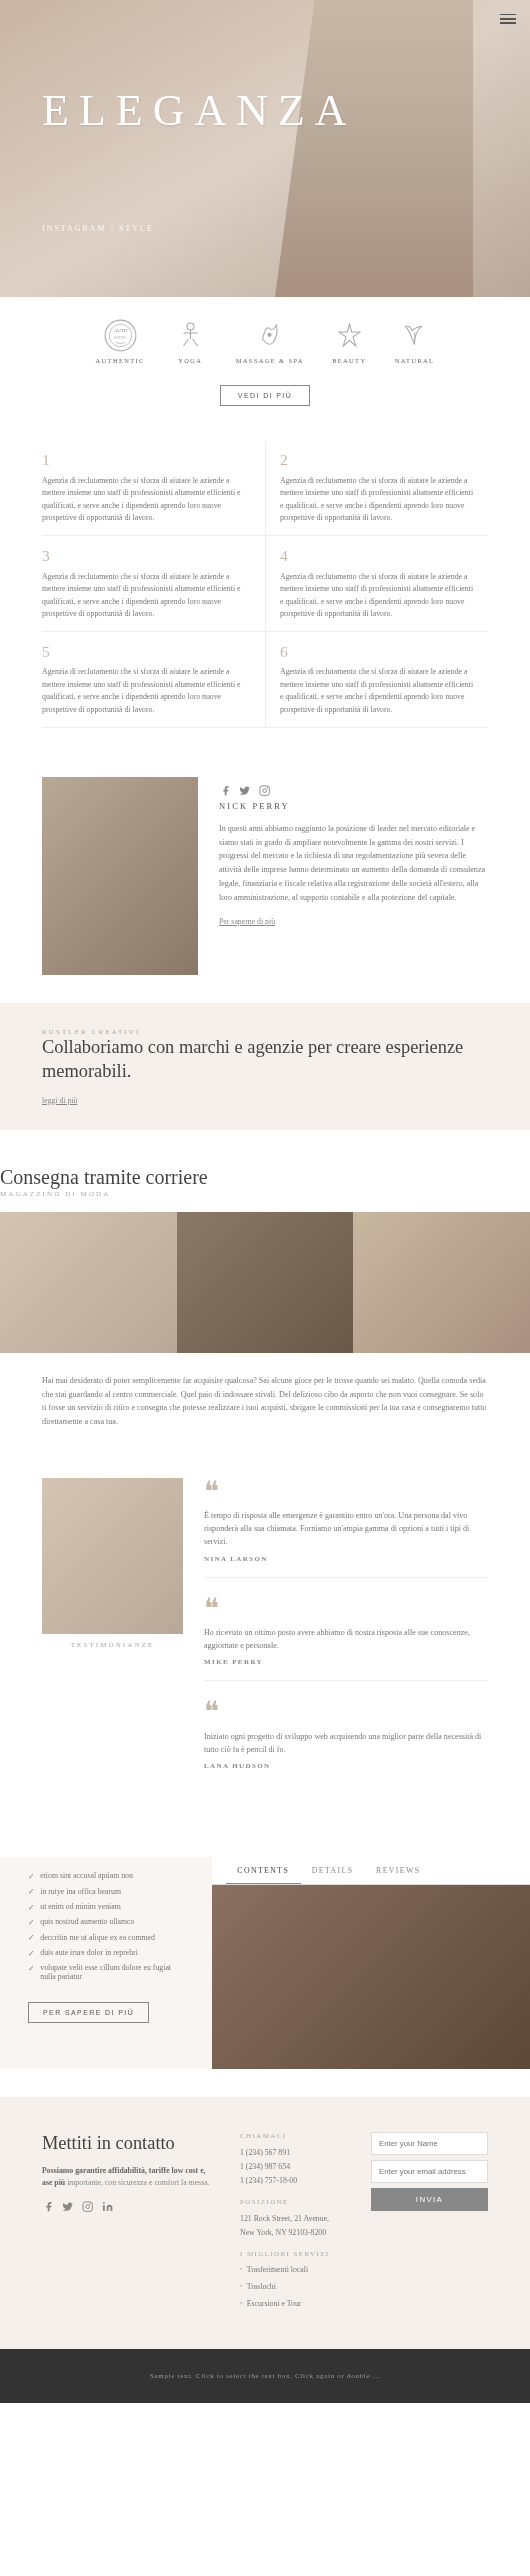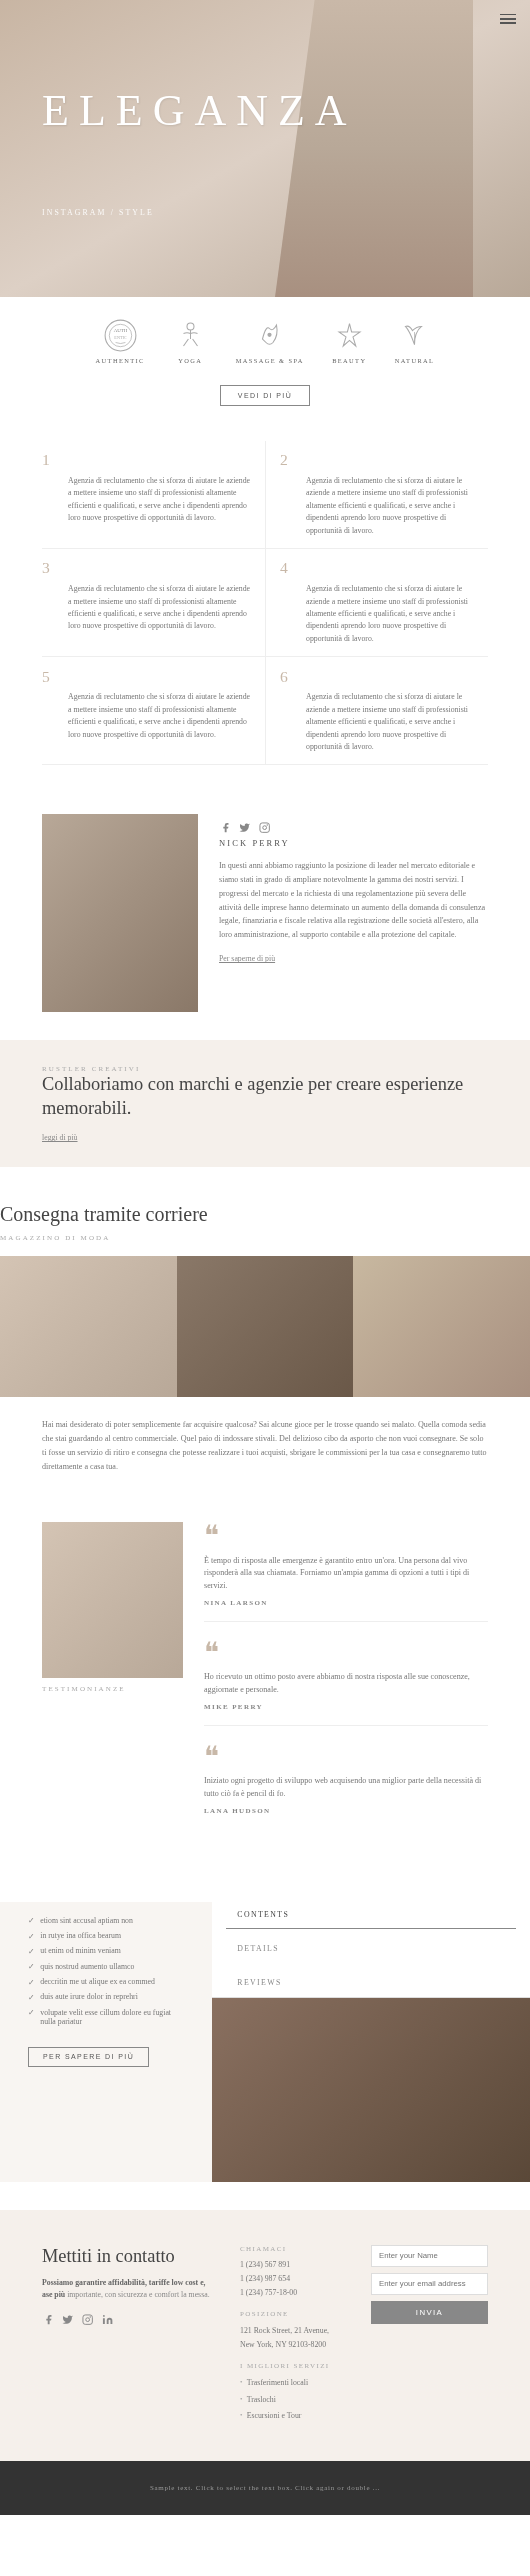--- a/index.html
+++ b/index.html
@@ -44,21 +44,21 @@
       font-size: 44px;
       font-weight: 300;
       letter-spacing: 10px;
       color: #fff;
       text-shadow: 0.7px 0.7px 2.1px rgba(0,0,0,0.1);
       z-index: 2;
     }
     .hero-subtitle {
       position: absolute;
       left: 42px;
-      bottom: 80px;
+      bottom: 64px;
       font-size: 7.8px;
       color: rgba(255,255,255,0.9);
       letter-spacing: 2.1px;
       text-transform: uppercase;
       z-index: 2;
     }
     .hero-nav {
       position: absolute;
       top: 14px;
       right: 14px;
@@ -143,21 +143,20 @@
       font-size: 15.6px;
       color: #c8b8a8;
       font-family: Georgia, serif;
       margin-bottom: 5.7px;
       display: block;
     }
     .feature-text {
       font-size: 7.8px;
       color: #777;
       line-height: 1.6;
-      margin-left: 26px;
     }
 
     
     .about {
       display: flex;
       padding: 28px 42px;
       gap: 21px;
       background: #fff;
     }
     .about-img {
@@ -252,21 +251,21 @@
       font-weight: 300;
       color: #444;
       font-family: Georgia, serif;
       line-height: 1.2;
     }
     .delivery-sub {
       font-size: 7px;
       letter-spacing: 2.1px;
       text-transform: uppercase;
       color: #aaa;
-      margin-top: 8px;
+      margin-top: 1px;
     }
     .delivery-images {
       display: flex;
       gap: 0;
       margin: 14px 0 0;
       height: 141px;
     }
     .delivery-img {
       flex: 1;
       background: linear-gradient(135deg, #c9b8a8, #a89080);
@@ -304,21 +303,21 @@
       width: 141px;
       height: 156px;
       background: linear-gradient(135deg, #d4c4b4, #b8a898);
     }
     .testimonials-label {
       font-size: 7px;
       letter-spacing: 2.1px;
       text-transform: uppercase;
       color: #aaa;
       margin-top: 7px;
-      text-align: left;
+      text-align: center;
     }
     .testimonials-content {
       flex: 1;
     }
     .testimonial-item {
       margin-bottom: 17px;
       padding-bottom: 14px;
       border-bottom: 0.7px solid #eee;
       position: relative;
     }
@@ -386,24 +385,23 @@
       cursor: pointer;
       background: transparent;
       margin-top: 7px;
     }
     .contents-right {
       flex: 1;
       position: relative;
     }
     .contents-tabs {
       display: flex;
-      gap: 7px;
+      gap: 0;
       border-bottom: 0.7px solid #ddd;
       padding: 0 14px;
-      flex-direction: column;
     }
     .contents-tab {
       padding: 8.5px 11.3px;
       font-size: 7.8px;
       letter-spacing: 1.4px;
       text-transform: uppercase;
       color: #888;
       cursor: pointer;
       border-bottom: 1.4px solid transparent;
     }

